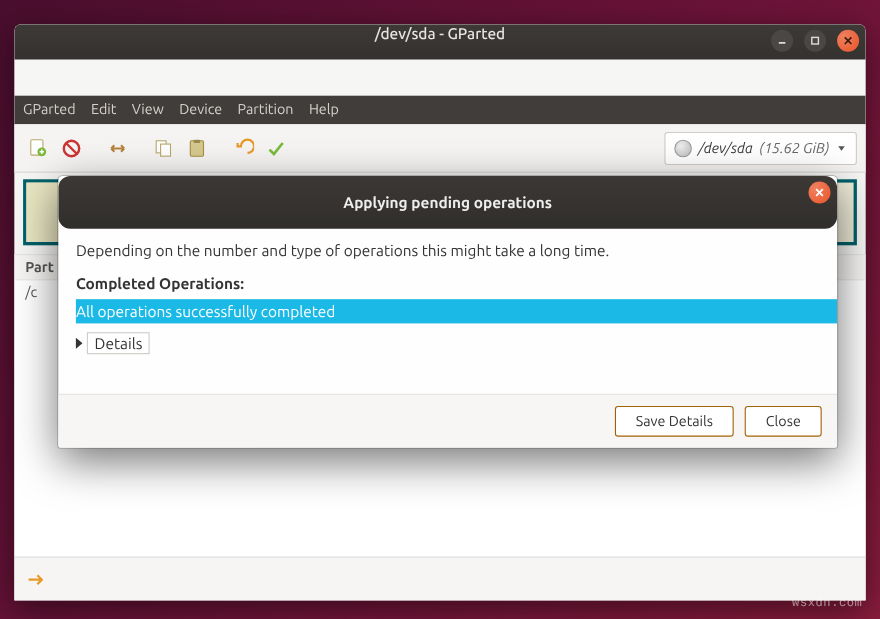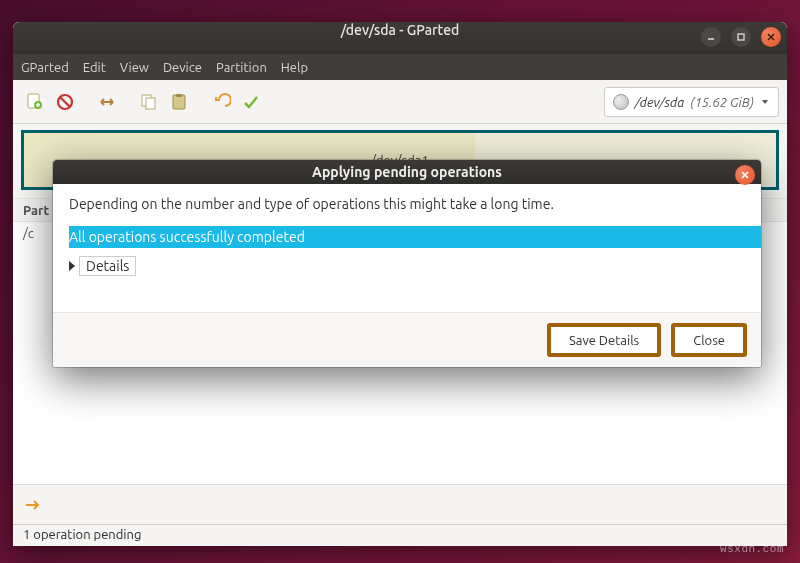--- a/index.html
+++ b/index.html
@@ -48,20 +48,21 @@
   }
   .winctrl .close {
     background: radial-gradient(circle at 30% 30%, #f08060, #e85428);
   }
   .menubar {
     height: 26px;
     background: #413d3a;
     display: flex; align-items: center;
     padding: 0 8px;
     gap: 14px;
+    margin-top: 33px;
   }
   .menubar span {
     color: #d6d3cf; font-size: 13px; cursor: pointer;
   }
   .toolbar {
     height: 44px;
     background: #f5f4f2;
     border-bottom: 1px solid #d9d7d4;
     display: flex; align-items: center;
     padding: 0 8px;
@@ -147,27 +148,28 @@
     position: absolute;
     left: 53px; top: 160px;
     width: 708px;
     background: #fefefe;
     border-radius: 4px 4px 2px 2px;
     box-shadow: 0 12px 40px rgba(0,0,0,.55), 0 0 0 1px rgba(0,0,0,.2);
     display: flex; flex-direction: column;
     overflow: hidden;
   }
   .dlg-title {
-    height: 24px;
+    height: 48px;
     background: linear-gradient(#3c3835, #302e2c);
     color: #eee;
     font-weight: 600;
     display: flex; align-items: center; justify-content: center;
     position: relative;
     font-size: 14px;
+    border-radius: 11px;
   }
   .dlg-close {
     position: absolute; right: 6px; top: 5px;
     width: 20px; height: 20px; border-radius: 50%;
     background: radial-gradient(circle at 30% 30%, #f08060, #e85428);
     display: flex; align-items: center; justify-content: center;
     color: #fff; font-size: 11px; cursor: pointer;
   }
   .dlg-body { padding: 12px 0 4px 16px; color: #333; }
   .dlg-body .msg { margin-bottom: 14px; font-size: 14px; }
@@ -195,21 +197,21 @@
     background: #fff;
   }
   .dlg-btns {
     display: flex; justify-content: flex-end; gap: 10px;
     padding: 10px 14px;
     background: #f7f6f4;
     border-top: 1px solid #e6e3df;
   }
   .btn {
     background: #fff;
-    border: 4px solid #a16207;
+    border: 1px solid #a16207;
     padding: 6px 18px;
     border-radius: 3px;
     color: #333;
     cursor: pointer;
     font-size: 13px;
   }
   svg { display: block; }
 </style>
 </head>
 <body>
@@ -313,38 +315,36 @@
   <div class="table-body">
     <span>/c</span>
   </div>
 
   <div class="pending-bar">
     <svg width="18" height="18" viewBox="0 0 18 18">
         <path d="M3 9 h12 M11 5 l4 4 l-4 4" stroke="#e79a2a" stroke-width="2" fill="none"></path>
       </svg>
   </div>
 
-  <div class="status-bar">
-    <span>1 operation pending</span>
-  </div>
 </div>
 
 <div class="overlay">
   <div class="dialog">
     <div class="dlg-title">
       <span>Applying pending operations</span>
       <span class="dlg-close">
         <svg width="10" height="10" viewBox="0 0 10 10">
             <line x1="2" y1="2" x2="8" y2="8" stroke="#fff" stroke-width="1.6"></line>
             <line x1="8" y1="2" x2="2" y2="8" stroke="#fff" stroke-width="1.6"></line>
           </svg>
       </span>
     </div>
     <div class="dlg-body">
       <div class="msg">Depending on the number and type of operations this might take a long time.</div>
+      <div class="hdr">Completed Operations:</div>
       <div class="progress">
         <span>All operations successfully completed</span>
       </div>
       <div class="details-row">
         <span class="tri"></span>
         <span class="lbl">Details</span>
       </div>
     </div>
     <div class="dlg-btns">
       <div class="btn">Save Details</div>

